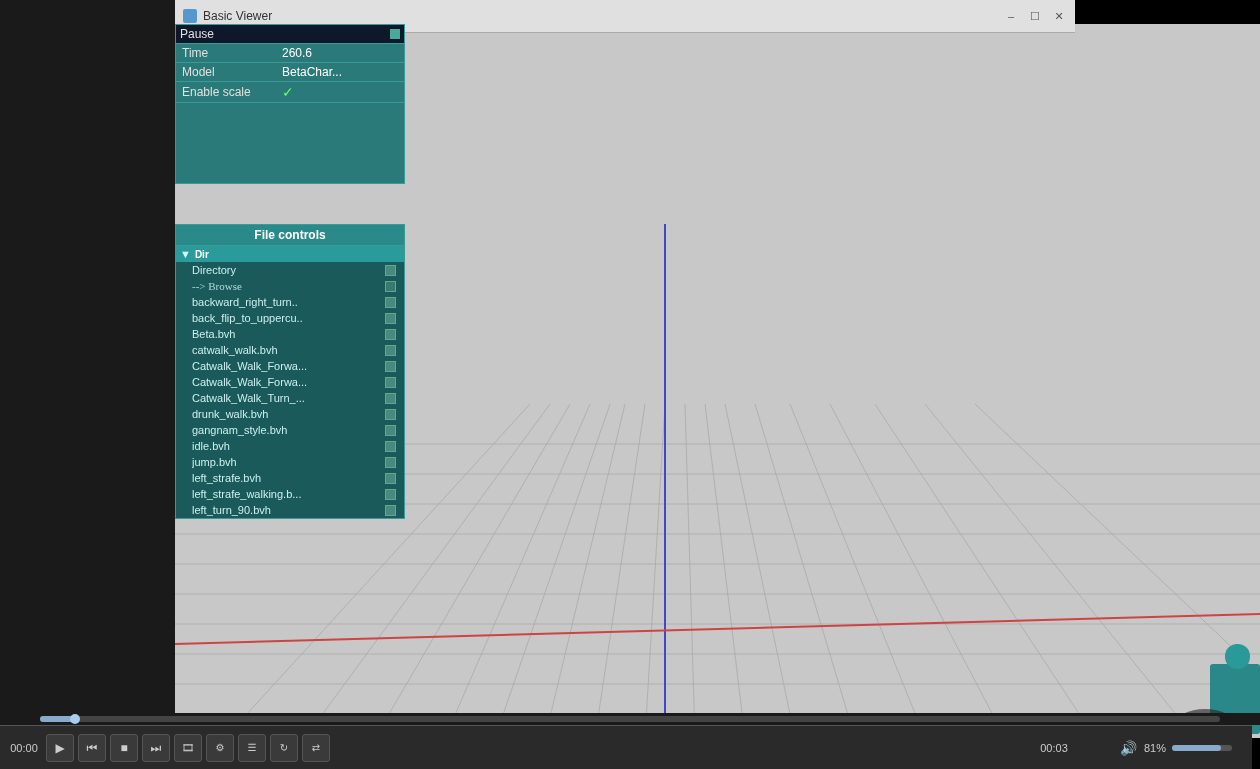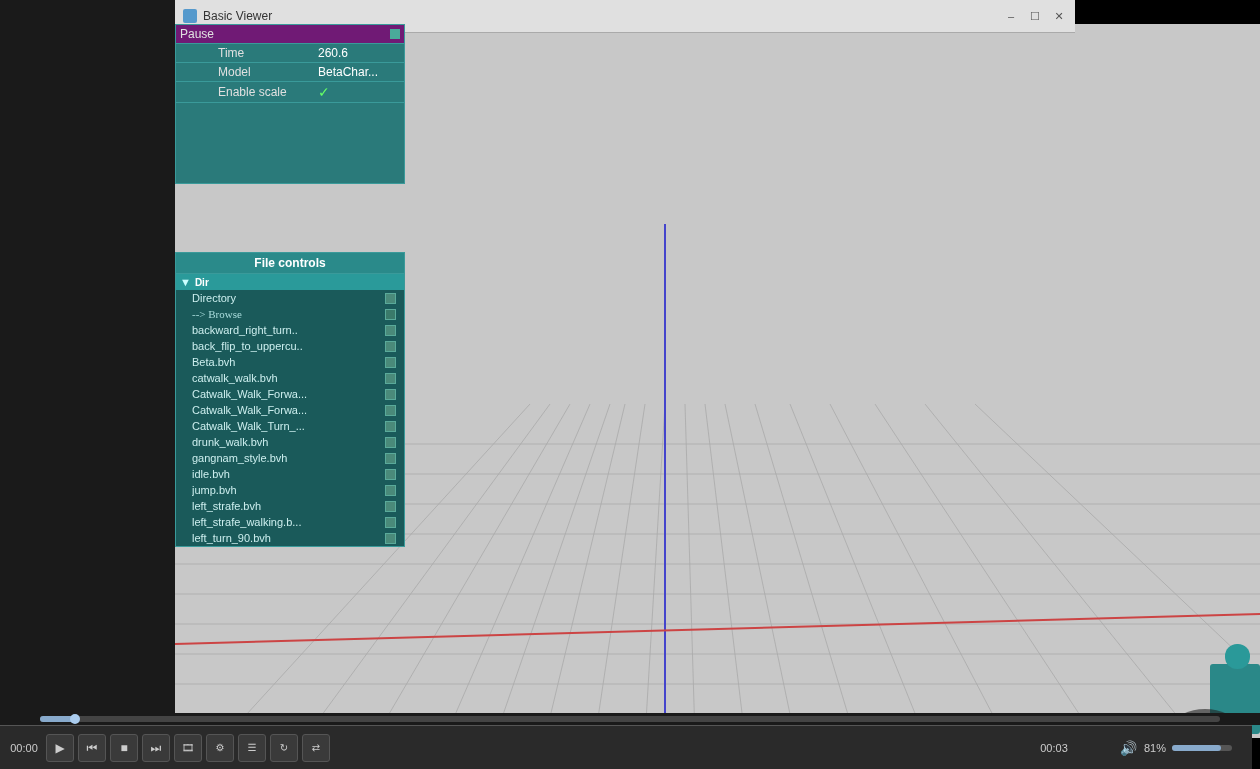--- a/index.html
+++ b/index.html
@@ -78,21 +78,21 @@
     
     #props-panel {
       position: absolute;
       top: 24px; left: 175px;
       width: 230px;
       background: #2a7a7a;
       border: 1px solid #3a9a9a;
       z-index: 20;
     }
     #props-header {
-      background: #701a75;
+      background: #0f172a;
       padding: 2px 4px;
       display: flex;
       justify-content: space-between;
       align-items: center;
       border-bottom: 1px solid #3a9a9a;
     }
     #props-resize {
       width: 10px; height: 10px;
       background: #4aaa9a;
       cursor: nw-resize;
@@ -101,21 +101,20 @@
       display: flex;
       align-items: center;
       padding: 2px 6px;
       border-bottom: 1px solid #3a9a9a;
       min-height: 18px;
     }
     .prop-label {
       color: #e0e0e0;
       width: 100px;
       font-size: 12px;
-      margin-left: 36px;
     }
     .prop-value {
       color: #ffffff;
       font-size: 12px;
       flex: 1;
       overflow: hidden;
       text-overflow: ellipsis;
       white-space: nowrap;
     }
     .prop-check {
@@ -127,21 +126,20 @@
     }
 
     
     #file-panel {
       position: absolute;
       top: 224px; left: 175px;
       width: 230px;
       background: #1a5a5a;
       border: 1px solid #3a9a9a;
       z-index: 20;
-      margin-top: 28px;
     }
     #file-header {
       background: #2a8a8a;
       padding: 3px 6px;
       color: #ffffff;
       font-size: 12px;
       font-weight: bold;
       text-align: center;
       border-bottom: 1px solid #3a9a9a;
     }

